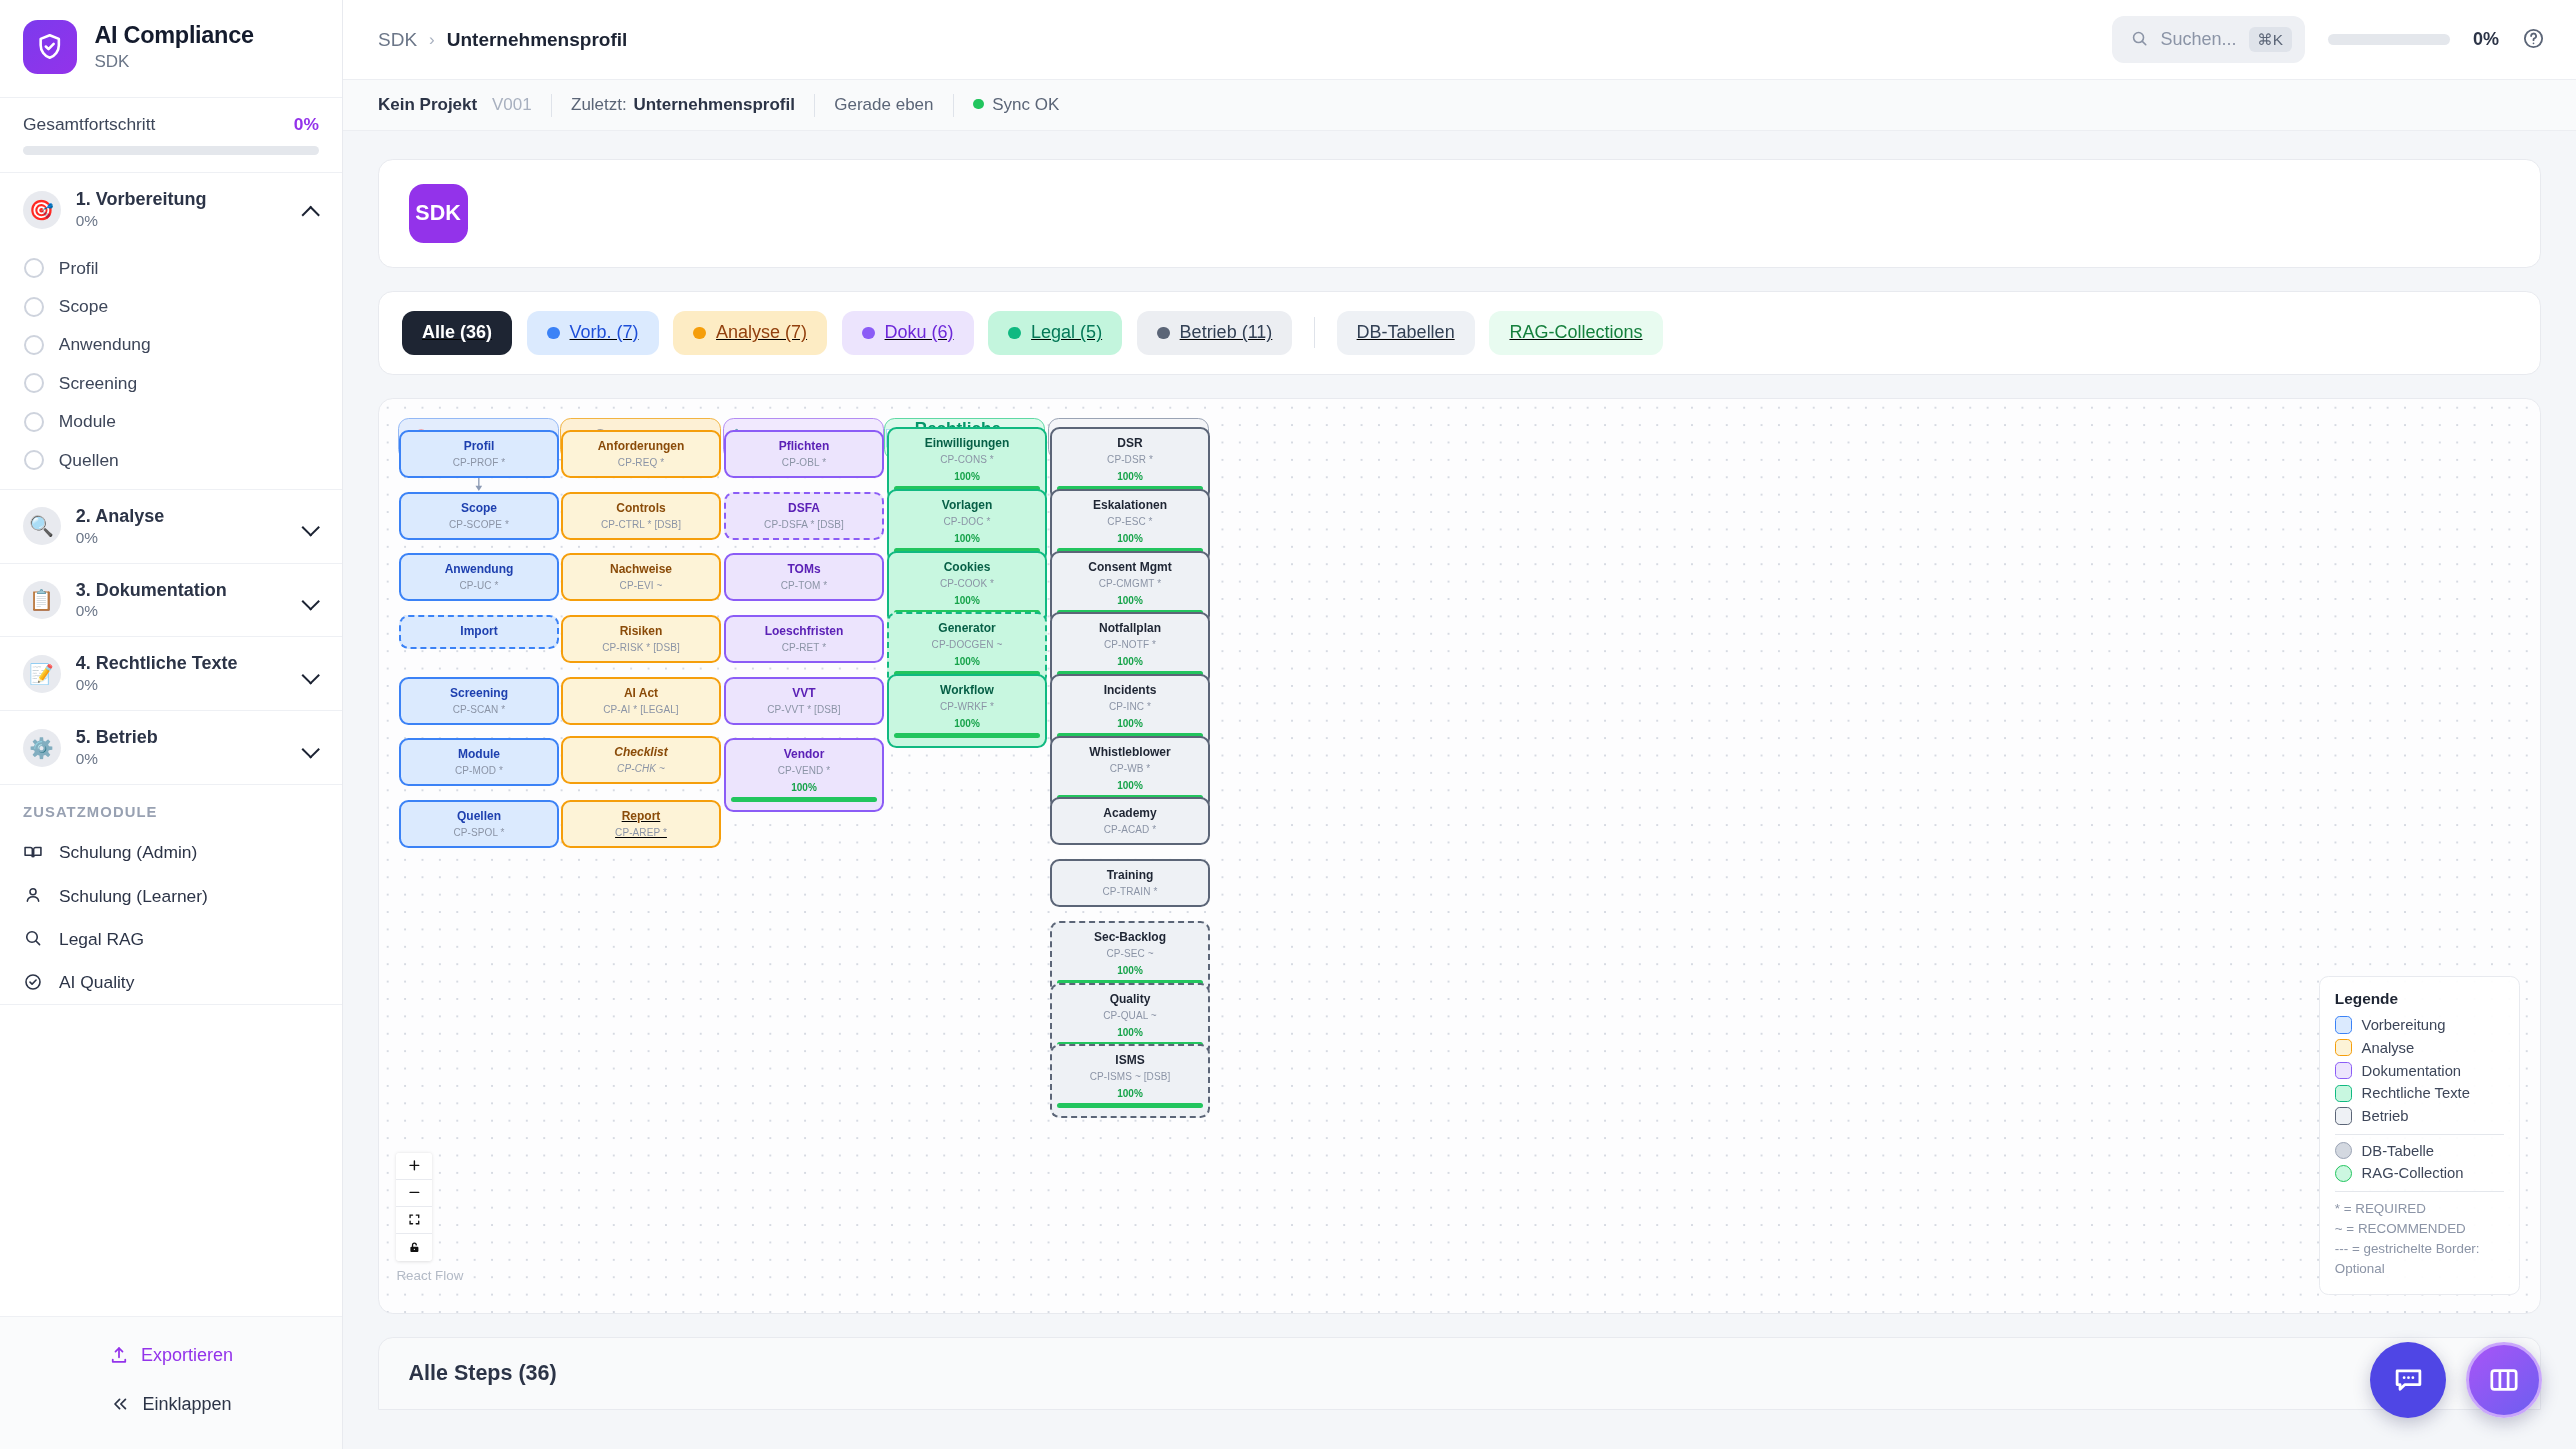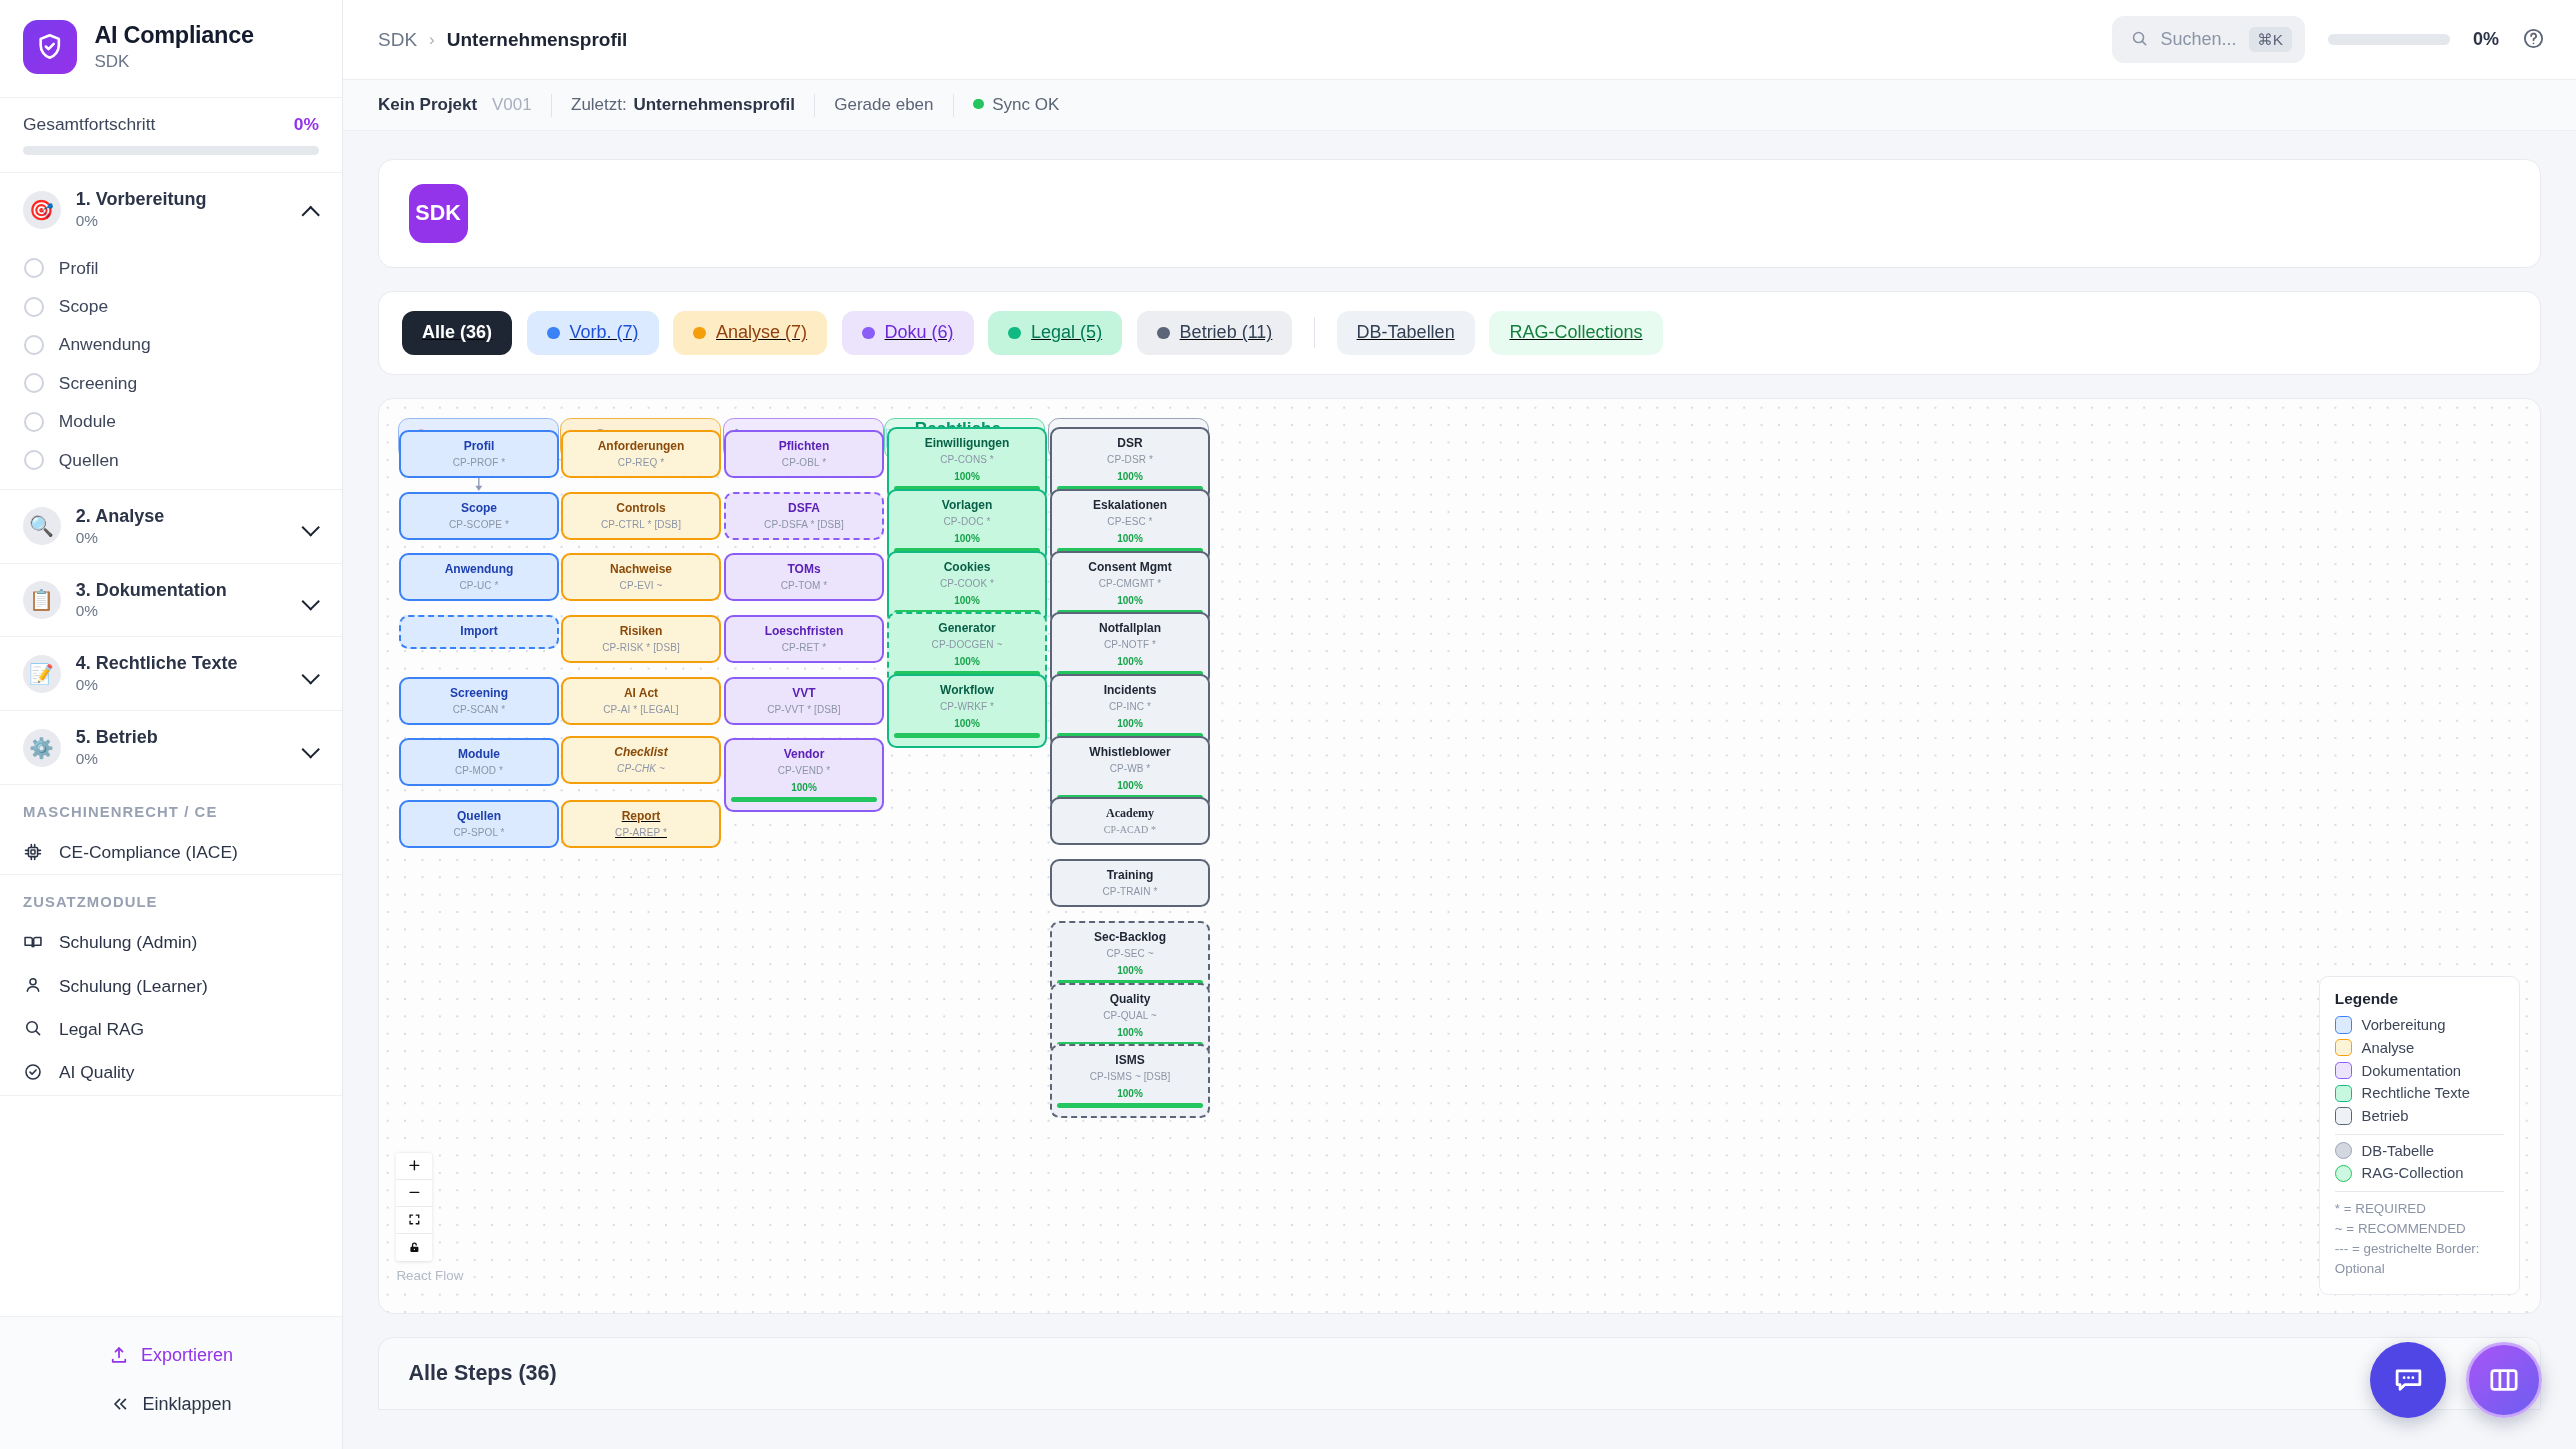--- a/index.html
+++ b/index.html
@@ -295,33 +295,20 @@
             <div class="sb-ico-circle">⚙️</div>
             <div class="sb-sec-txt">
               <div class="n">5. Betrieb</div>
               <div class="p">0%</div>
             </div>
             <div class="chev "></div>
           </div>
         </div>
       </div>
 
-    <div class="sb-divider">
-      <div class="sb-grouplabel">MASCHINENRECHT / CE</div>
-      <div class="sb-link">
-        <span>
-          <svg width="20" height="20" viewBox="0 0 24 24" fill="none" stroke="#2c3447" stroke-width="1.9" stroke-linecap="round">
-              <rect x="6.5" y="6.5" width="11" height="11" rx="1.6"></rect>
-              <rect x="9.6" y="9.6" width="4.8" height="4.8" rx="0.8"></rect>
-              <path d="M10 3v3.5M14 3v3.5M10 17.5V21M14 17.5V21M3 10h3.5M3 14h3.5M17.5 10H21M17.5 14H21"></path>
-            </svg>
-        </span>
-        <span class="lb">CE-Compliance (IACE)</span>
-      </div>
-    </div>
 
     <div class="sb-divider">
       <div class="sb-grouplabel">ZUSATZMODULE</div>
 
       <div class="sb-link">
         <span>
           <svg width="20" height="20" viewBox="0 0 24 24" fill="none" stroke="#2c3447" stroke-width="1.9" stroke-linecap="round" stroke-linejoin="round">
               <path d="M2.5 6.5h6.2c1.4 0 2.5 1 2.5 2.3v8.9c0-1-.9-1.8-2.1-1.8H2.5Z"></path>
               <path d="M21.5 6.5h-6.2c-1.4 0-2.5 1-2.5 2.3v8.9c0-1 .9-1.8 2.1-1.8h6.6Z"></path>
             </svg>
@@ -698,21 +685,21 @@
               <div class="cd">CP-INC *</div>
               <div class="pc">100%</div>
               <div class="pbar"></div>
             </div>
             <div class="node n-ops" style="left: 671px; top: 337px;">
               <div class="nm">Whistleblower</div>
               <div class="cd">CP-WB *</div>
               <div class="pc">100%</div>
               <div class="pbar"></div>
             </div>
-            <div class="node n-ops" style="left: 671px; top: 398px; font-family: Liberation Serif, serif;">
+            <div class="node n-ops" style="left: 671px; top: 398px;">
               <div class="nm">Academy</div>
               <div class="cd">CP-ACAD *</div>
             </div>
             <div class="node n-ops" style="left: 671px; top: 460px;">
               <div class="nm">Training</div>
               <div class="cd">CP-TRAIN *</div>
             </div>
             <div class="node n-ops dashed" style="left: 671px; top: 522px;">
               <div class="nm">Sec-Backlog</div>
               <div class="cd">CP-SEC ~</div>

